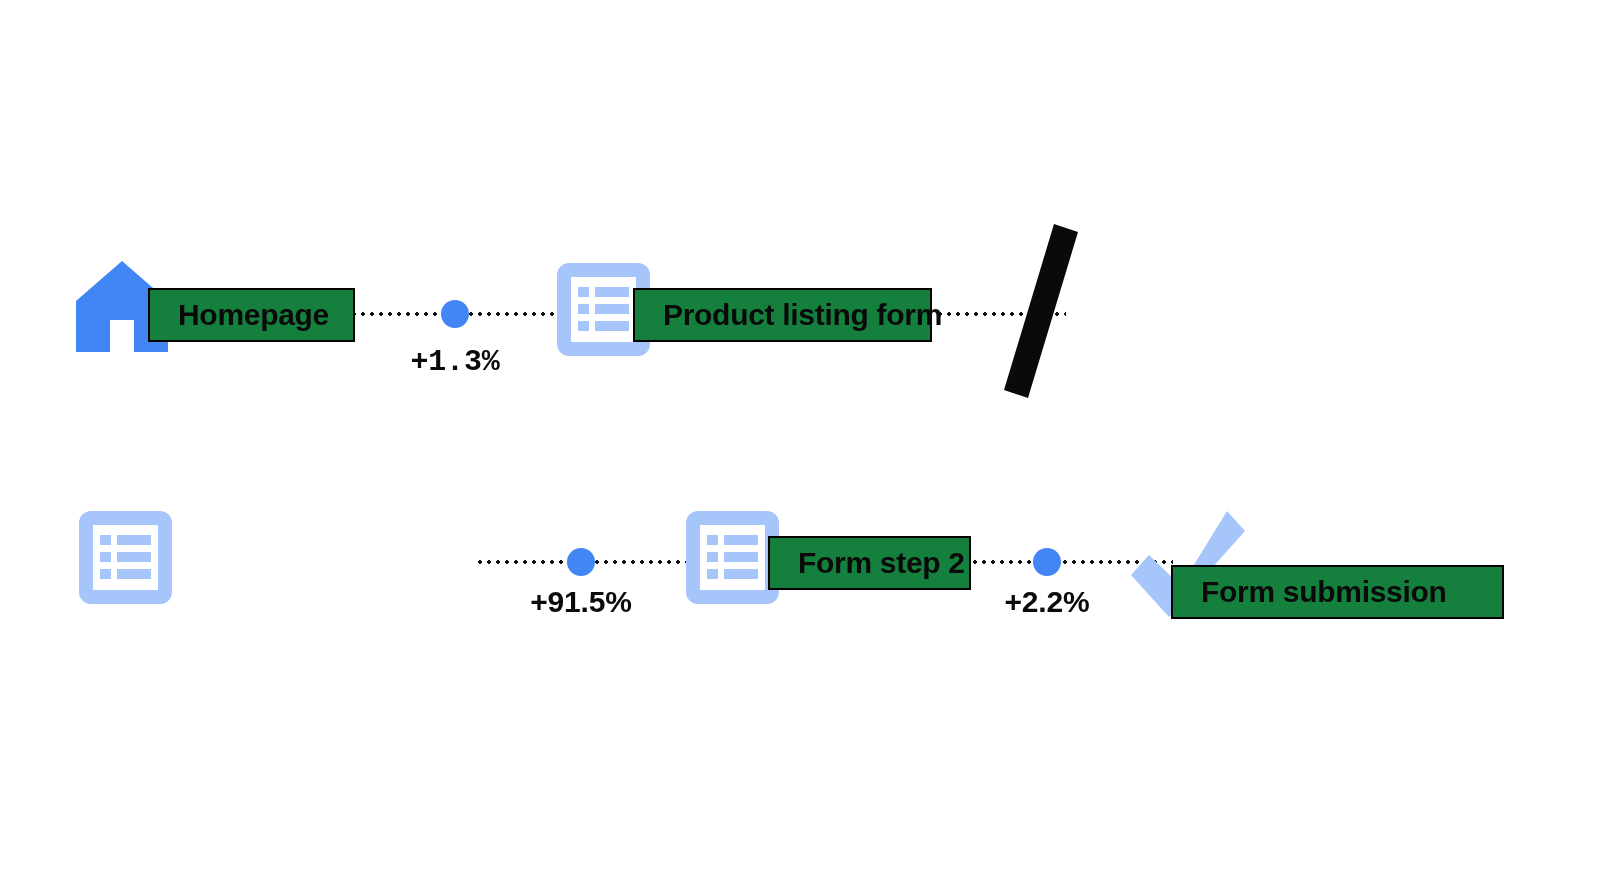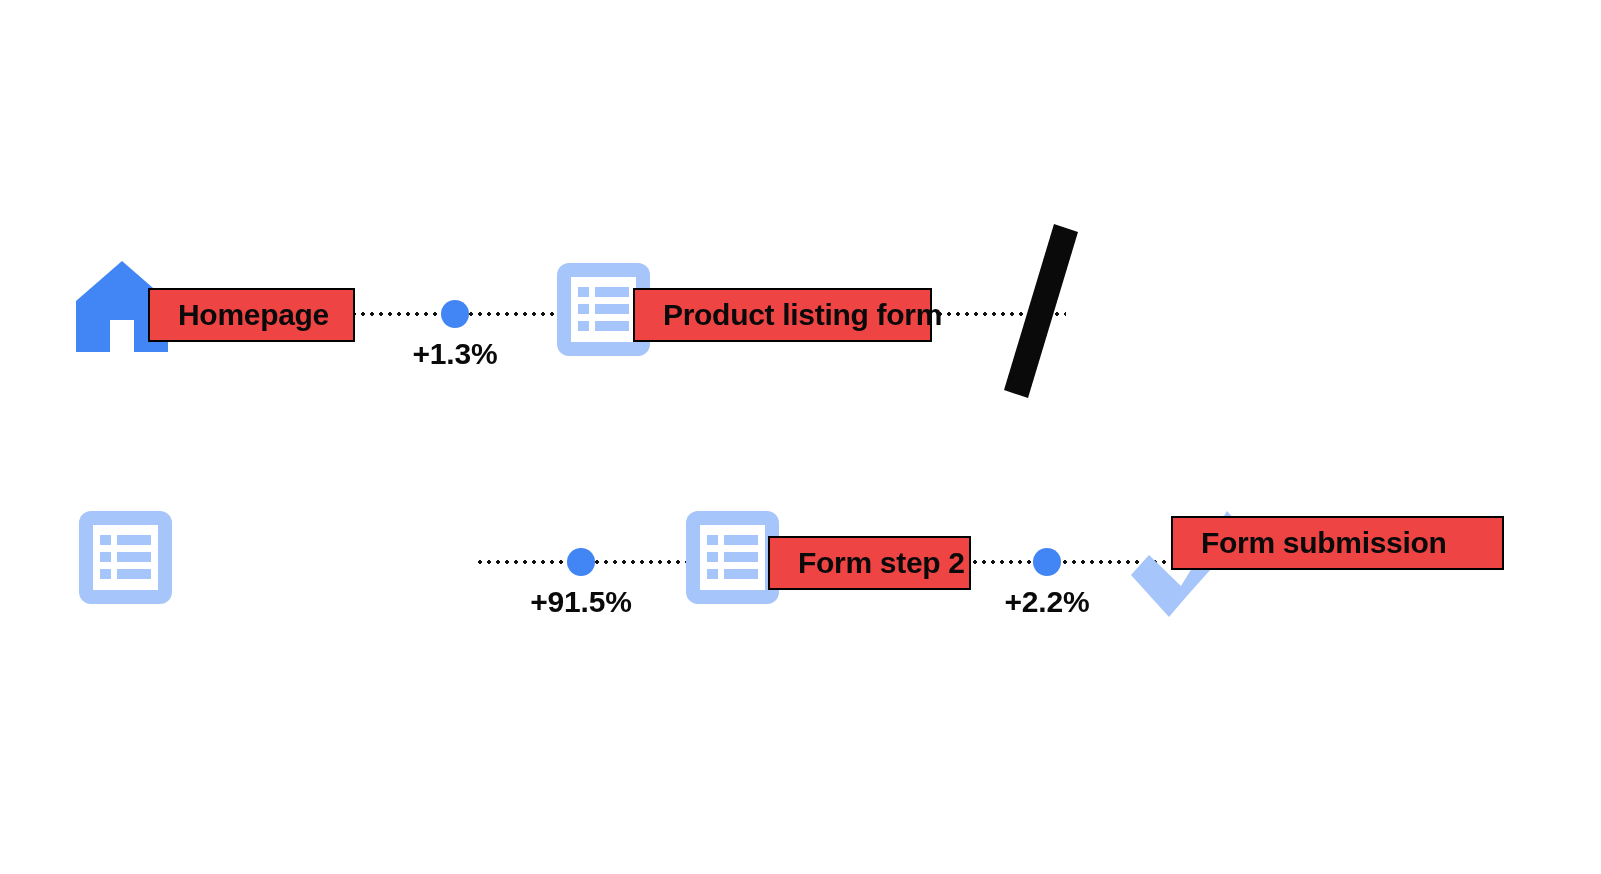--- a/index.html
+++ b/index.html
@@ -31,21 +31,21 @@
     background-size: 9px 4px;
     background-repeat: repeat-x;
     background-position: 0 0;
   }
 
   
   .step-box {
     position: absolute;
     box-sizing: border-box;
     border: 2.5px solid #000000;
-    background: #ef4444;
+    background: #15803d;
     display: flex;
     align-items: center;
     z-index: 6;
   }
   .step-box .step-label {
     font-family: "Liberation Sans", sans-serif;
     font-weight: bold;
     font-size: 30px;
     letter-spacing: -0.3px;
     color: #0a0a0a;
@@ -97,21 +97,21 @@
       <path d="M46 0 L92 40 L92 91 L58 91 L58 59 L34 59 L34 91 L0 91 L0 40 Z" fill="#4285f4"></path>
     </svg>
   </div>
 
   <div class="step-box" style="left:148px; top:288px; width:207px; height:54px;">
     <span class="step-label">Homepage</span>
   </div>
 
   <div class="node-dot" style="left:441px; top:300px; width:28px; height:28px;"></div>
 
-  <div class="delta" style="left:395px; top:339px; width:120px;">+1.3%</div>
+  <div class="delta" style="left:395px; top:347px; width:120px;font-family:Liberation Mono, monospace;">+1.3%</div>
 
   <div class="icon-wrap" style="left:557px; top:263px; width:93px; height:93px;">
     <svg width="93" height="93" viewBox="0 0 93 93" aria-hidden="true">
       <rect x="0" y="0" width="93" height="93" rx="12" fill="#a6c5fa"></rect>
       <rect x="14" y="14" width="65" height="65" fill="#ffffff"></rect>
       <rect x="21" y="24" width="11" height="10" fill="#a6c5fa"></rect>
       <rect x="38" y="24" width="34" height="10" fill="#a6c5fa"></rect>
       <rect x="21" y="41" width="11" height="10" fill="#a6c5fa"></rect>
       <rect x="38" y="41" width="34" height="10" fill="#a6c5fa"></rect>
       <rect x="21" y="58" width="11" height="10" fill="#a6c5fa"></rect>
@@ -173,17 +173,17 @@
   <div class="node-dot" style="left:1033px; top:548px; width:28px; height:28px;"></div>
 
   <div class="delta" style="left:987px; top:587px; width:120px;">+2.2%</div>
 
   <div class="icon-wrap" style="left:1129px; top:509px; width:116px; height:110px;">
     <svg width="116" height="110" viewBox="0 0 116 110" aria-hidden="true">
       <path d="M98 2 L116 22 L57 88 L40 108 L2 66 L20 46 L52 77 Z" fill="#a6c5fa"></path>
     </svg>
   </div>
 
-  <div class="step-box" style="left:1171px; top:516px; width:333px; height:54px;">
+  <div class="step-box" style="left:1171px; top:565px; width:333px; height:54px;">
     <span class="step-label">Form submission</span>
   </div>
 
 </div>
 
 </body></html>

